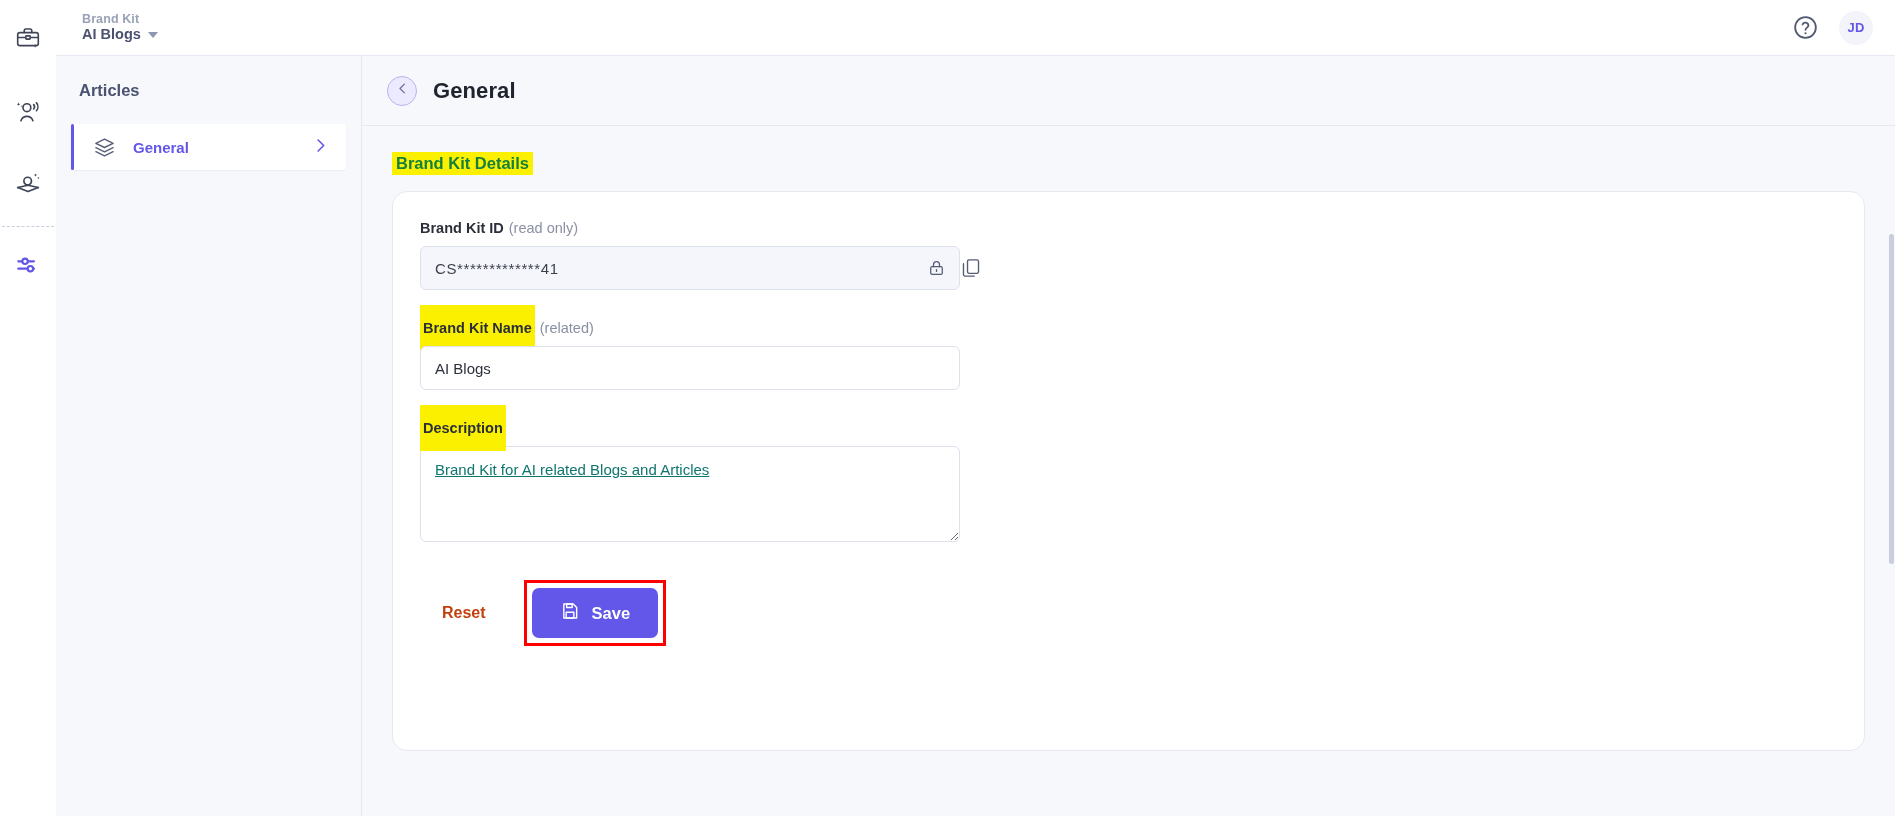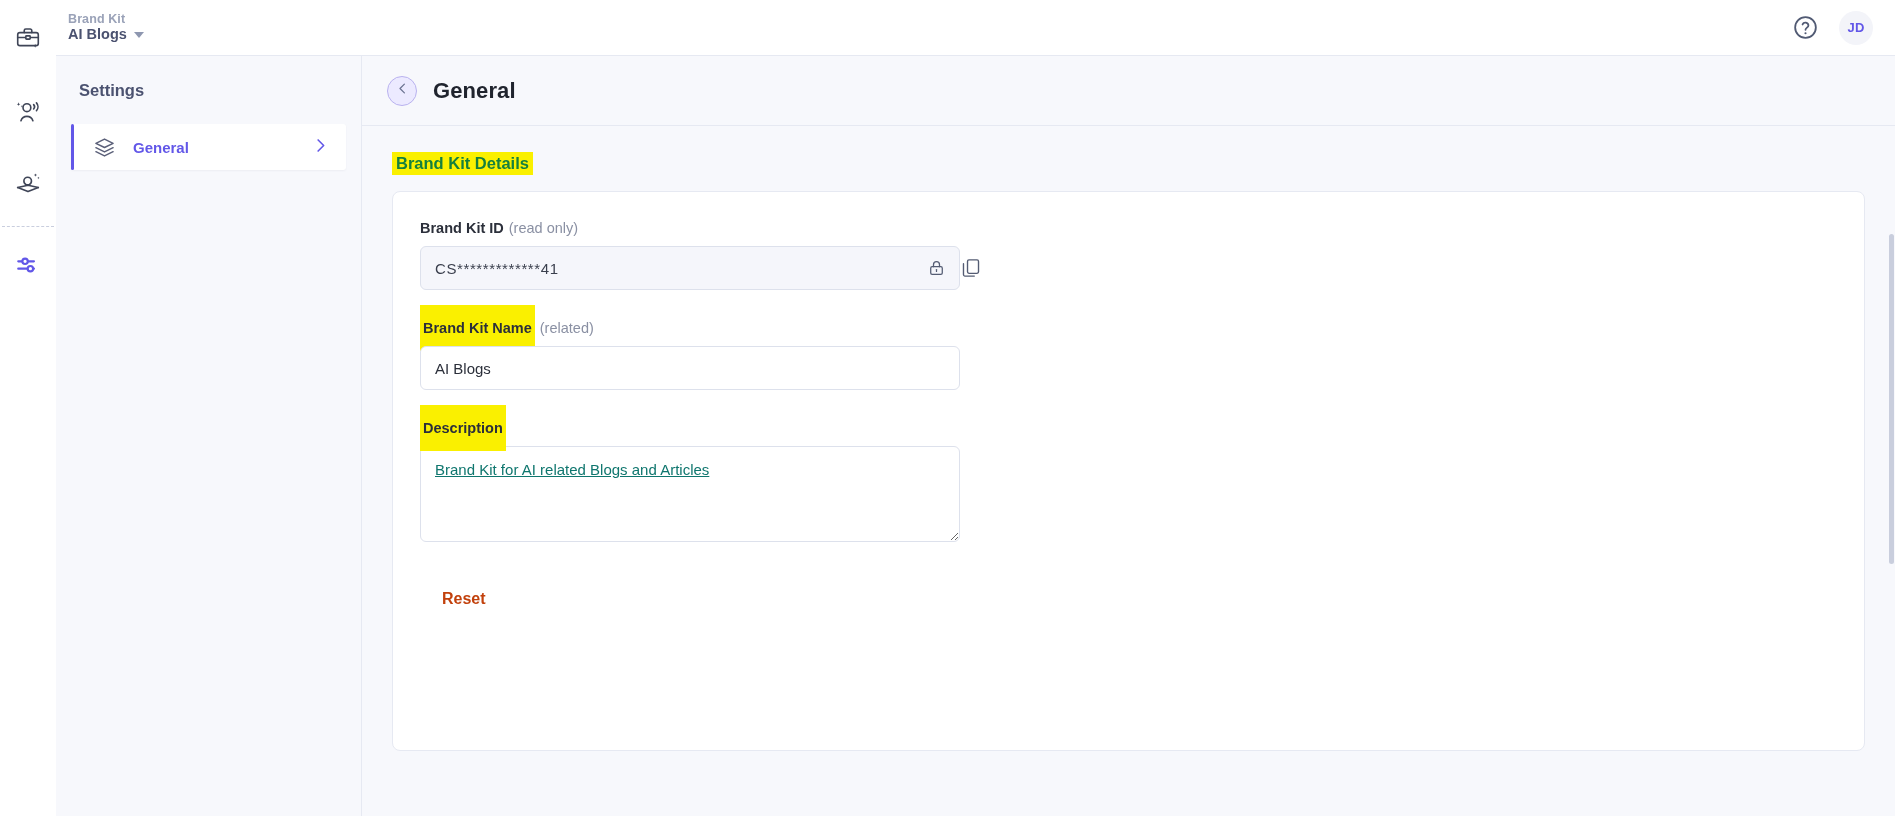--- a/index.html
+++ b/index.html
@@ -34,21 +34,21 @@
   
   .shell { flex: 1; display: flex; flex-direction: column; height: 816px; min-width: 0; }
 
   
   .topbar {
     height: 55px; flex: 0 0 55px;
     background: #ffffff;
     display: flex; align-items: center;
     padding: 0 22px 0 12px;
   }
-  .crumb { display: flex; flex-direction: column; justify-content: center; line-height: 1.12; }
+  .crumb { display: flex; flex-direction: column; justify-content: center; line-height: 1.12; margin-left: 14px; }
   .crumb-top { font-size: 12.5px; color: #9aa2b8; font-weight: 600; letter-spacing: .1px; }
   .crumb-main {
     display: flex; align-items: center; gap: 7px;
     font-size: 14.5px; color: #4b5270; font-weight: 700; cursor: pointer;
   }
   .caret {
     width: 0; height: 0; border-left: 5.5px solid transparent;
     border-right: 5.5px solid transparent; border-top: 6.5px solid #8e97b0;
     margin-top: 2px;
   }
@@ -110,21 +110,21 @@
   .page-title { font-size: 22px; font-weight: 700; color: #20242e; letter-spacing: .1px; }
 
   .main-scroll { flex: 1; overflow-y: auto; padding: 26px 30px 0 30px; position: relative; }
 
   .section-heading {
     display: inline-block; font-size: 16.5px; font-weight: 700;
     color: #15803d; background: #faf000; padding: 2px 4px; margin-bottom: 16px;
   }
 
   .card {
-    background: #ffffff; border: 1px solid #e6e9f2; border-radius: 8px;
+    background: #ffffff; border: 1px solid #e6e9f2; border-radius: 15px;
     padding: 28px 0 34px 0; min-height: 560px;
   }
   .field { padding-left: 27px; }
   .field + .field { margin-top: 30px; }
 
   .field-label { font-size: 14.5px; margin-bottom: 10px; white-space: nowrap; }
   .lbl-strong { font-weight: 700; color: #2b2f3a; }
   .lbl-hl { background: #faf000; padding: 15px 3px; }
   .lbl-muted { color: #8a90a3; font-weight: 400; margin-left: 5px; }
 
@@ -258,21 +258,21 @@
             <circle cx="12" cy="17.1" r=".95" fill="#515a73" stroke="none"></circle>
           </svg>
         </span>
         <div class="avatar">JD</div>
       </div>
     </header>
 
     <div class="body-row">
 
       <aside class="settings-pane">
-        <div class="settings-title">Settings</div>
+        <div class="settings-title">Articles</div>
 
         <div class="nav-item">
           <span class="nav-icon">
             <svg width="23" height="23" viewBox="0 0 24 24" fill="none" stroke="#5a5f78" stroke-width="1.5" stroke-linecap="round" stroke-linejoin="round">
               <path d="M12 3.2L21 7.6 12 12 3 7.6z"></path>
               <path d="M3 12.2l9 4.4 9-4.4"></path>
               <path d="M3 16.4l9 4.4 9-4.4"></path>
             </svg>
           </span>
           <span class="nav-label">General</span>
@@ -338,20 +338,32 @@
 
             <div class="field">
               <div class="field-label">
                 <span class="lbl-strong lbl-hl">Description</span>
               </div>
               <textarea class="textarea-box" style="">Brand Kit for AI related Blogs and Articles</textarea>
             </div>
 
             <div class="actions">
               <button class="reset-btn">Reset</button>
+              <div class="save-wrap">
+                <button class="save-btn">
+                  <span>
+                    <svg width="20" height="20" viewBox="0 0 24 24" fill="none" stroke="#ffffff" stroke-width="1.7" stroke-linecap="round" stroke-linejoin="round">
+                      <path d="M4.6 3.6h11.2L20 7.8v12.6H4.6z"></path>
+                      <path d="M8 3.6h6.6v4.2H8z"></path>
+                      <path d="M7.4 13.4h9.2v7H7.4z"></path>
+                    </svg>
+                  </span>
+                  <span>Save</span>
+                </button>
+              </div>
             </div>
 
           </section>
 
           <div class="scrollbar-track">
             <div class="scrollbar-thumb"></div>
           </div>
 
         </div>
       </main>

